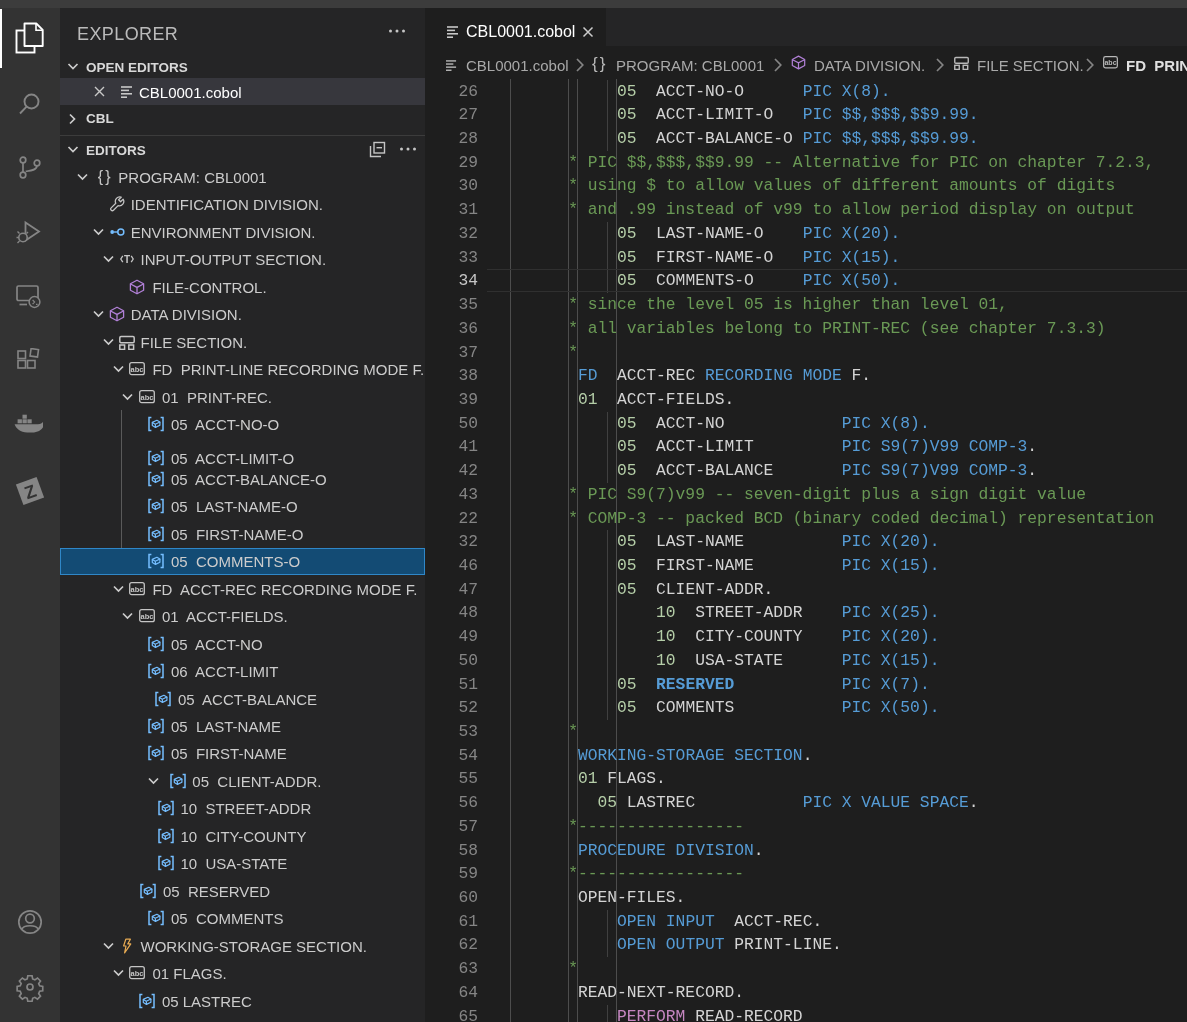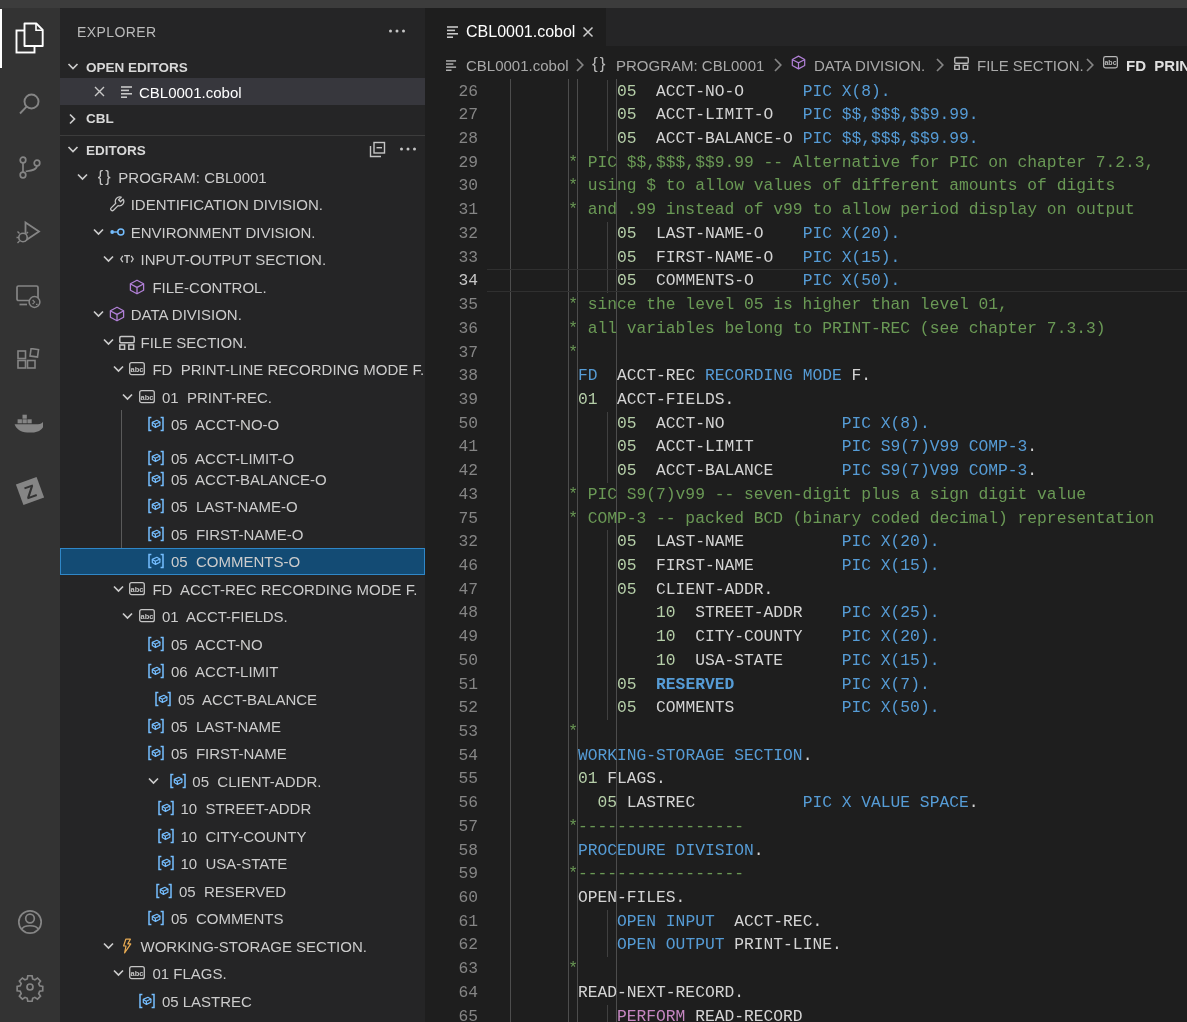--- a/index.html
+++ b/index.html
@@ -66,21 +66,21 @@
   </svg>
 <svg class="abs" style="left:15px;top:907px" width="30" height="30" viewBox="0 0 30 30">
     <circle cx="15" cy="15" r="11.2" fill="none" stroke="#858585" stroke-width="1.7"></circle>
 <circle cx="15" cy="11.5" r="4.3" fill="none" stroke="#858585" stroke-width="1.7"></circle>
 <path d="M6.8 22.5 c1.5 -5 14.9 -5 16.4 0" fill="none" stroke="#858585" stroke-width="1.7"></path>
   </svg>
 <svg class="abs" style="left:15px;top:972px" width="30" height="30" viewBox="0 0 30 30">
     <path fill="none" stroke="#858585" stroke-width="1.7" d="M12.8 3.5 h4.4 l.6 3.2 2.3 1 2.7 -1.9 3.1 3.1 -1.9 2.7 1 2.3 3.2.6 v4.4 l-3.2.6 -1 2.3 1.9 2.7 -3.1 3.1 -2.7 -1.9 -2.3 1 -.6 3.2 h-4.4 l-.6 -3.2 -2.3 -1 -2.7 1.9 -3.1 -3.1 1.9 -2.7 -1 -2.3 -3.2 -.6 v-4.4 l3.2 -.6 1 -2.3 -1.9 -2.7 3.1 -3.1 2.7 1.9 2.3 -1z" transform="scale(0.97) translate(0.4 0.4)"></path>
 <circle cx="15" cy="15" r="3" fill="none" stroke="#858585" stroke-width="1.7"></circle>
   </svg>
-<div class="abs" style="left:77px;top:24px;width:300px;height:15px;font-size:14px;color:#bbbbbb;letter-spacing:.4px">EXPLORER</div>
+<div class="abs" style="left:77px;top:24px;width:300px;height:15px;font-size:18px;color:#bbbbbb;letter-spacing:.4px">EXPLORER</div>
 <svg class="abs" style="left:389px;top:28.5px" width="17" height="4" viewBox="0 0 17 4">
     <g fill="#c5c5c5">
       <rect x="0" y="0.5" width="3" height="3" rx="1.5"></rect>
       <rect x="6.5" y="0.5" width="3" height="3" rx="1.5"></rect>
       <rect x="13" y="0.5" width="3" height="3" rx="1.5"></rect>
     </g>
   </svg>
 <svg class="abs" style="left:67px;top:62px" width="12" height="9" viewBox="0 0 12 9">
     <path class="chev" d="M1.5 2 L6 6.5 L10.5 2"></path>
   </svg>
@@ -341,21 +341,21 @@
     <span class="lbl" style="left:120.4px">10  CITY-COUNTY</span>
   </div>
 <div class="trow" style="left:60px;top:849.55px;">
     <svg style="left:98.0px" width="16" height="16" viewBox="0 0 16 16">
       <path d="M3.4 1.5 H1 V14.5 H3.4 M12.6 1.5 H15 V14.5 H12.6" fill="none" stroke="#75beff" stroke-width="1.5"></path>
       <path d="M4.3 6.4 L8.9 4.3 L11.9 6 L7.3 8.2 Z" fill="none" stroke="#75beff" stroke-width="1.2" stroke-linejoin="round"></path>
       <path d="M4.3 6.4 V9.6 L7.5 11.4 L11.9 9.2 V6 M7.3 8.2 L7.5 11.3" fill="none" stroke="#75beff" stroke-width="1.2" stroke-linejoin="round"></path>
     </svg>
     <span class="lbl" style="left:120.4px">10  USA-STATE</span>
   </div>
-<div class="trow" style="left:68px;top:877.00px;">
+<div class="trow" style="left:52px;top:877.00px;">
     <svg style="left:87.6px" width="16" height="16" viewBox="0 0 16 16">
       <path d="M3.4 1.5 H1 V14.5 H3.4 M12.6 1.5 H15 V14.5 H12.6" fill="none" stroke="#75beff" stroke-width="1.5"></path>
       <path d="M4.3 6.4 L8.9 4.3 L11.9 6 L7.3 8.2 Z" fill="none" stroke="#75beff" stroke-width="1.2" stroke-linejoin="round"></path>
       <path d="M4.3 6.4 V9.6 L7.5 11.4 L11.9 9.2 V6 M7.3 8.2 L7.5 11.3" fill="none" stroke="#75beff" stroke-width="1.2" stroke-linejoin="round"></path>
     </svg>
     <span class="lbl" style="left:110.9px">05  RESERVED</span>
   </div>
 <div class="trow" style="left:60px;top:904.45px;">
     <svg style="left:87.6px" width="16" height="16" viewBox="0 0 16 16">
       <path d="M3.4 1.5 H1 V14.5 H3.4 M12.6 1.5 H15 V14.5 H12.6" fill="none" stroke="#75beff" stroke-width="1.5"></path>
@@ -467,21 +467,21 @@
 <span style="color:#c6c6c6">34</span>
 <span style="color:#858585">35</span>
 <span style="color:#858585">36</span>
 <span style="color:#858585">37</span>
 <span style="color:#858585">38</span>
 <span style="color:#858585">39</span>
 <span style="color:#858585">50</span>
 <span style="color:#858585">41</span>
 <span style="color:#858585">42</span>
 <span style="color:#858585">43</span>
-<span style="color:#858585">75</span>
+<span style="color:#858585">22</span>
 <span style="color:#858585">32</span>
 <span style="color:#858585">46</span>
 <span style="color:#858585">47</span>
 <span style="color:#858585">48</span>
 <span style="color:#858585">49</span>
 <span style="color:#858585">50</span>
 <span style="color:#858585">51</span>
 <span style="color:#858585">52</span>
 <span style="color:#858585">53</span>
 <span style="color:#858585">54</span>

